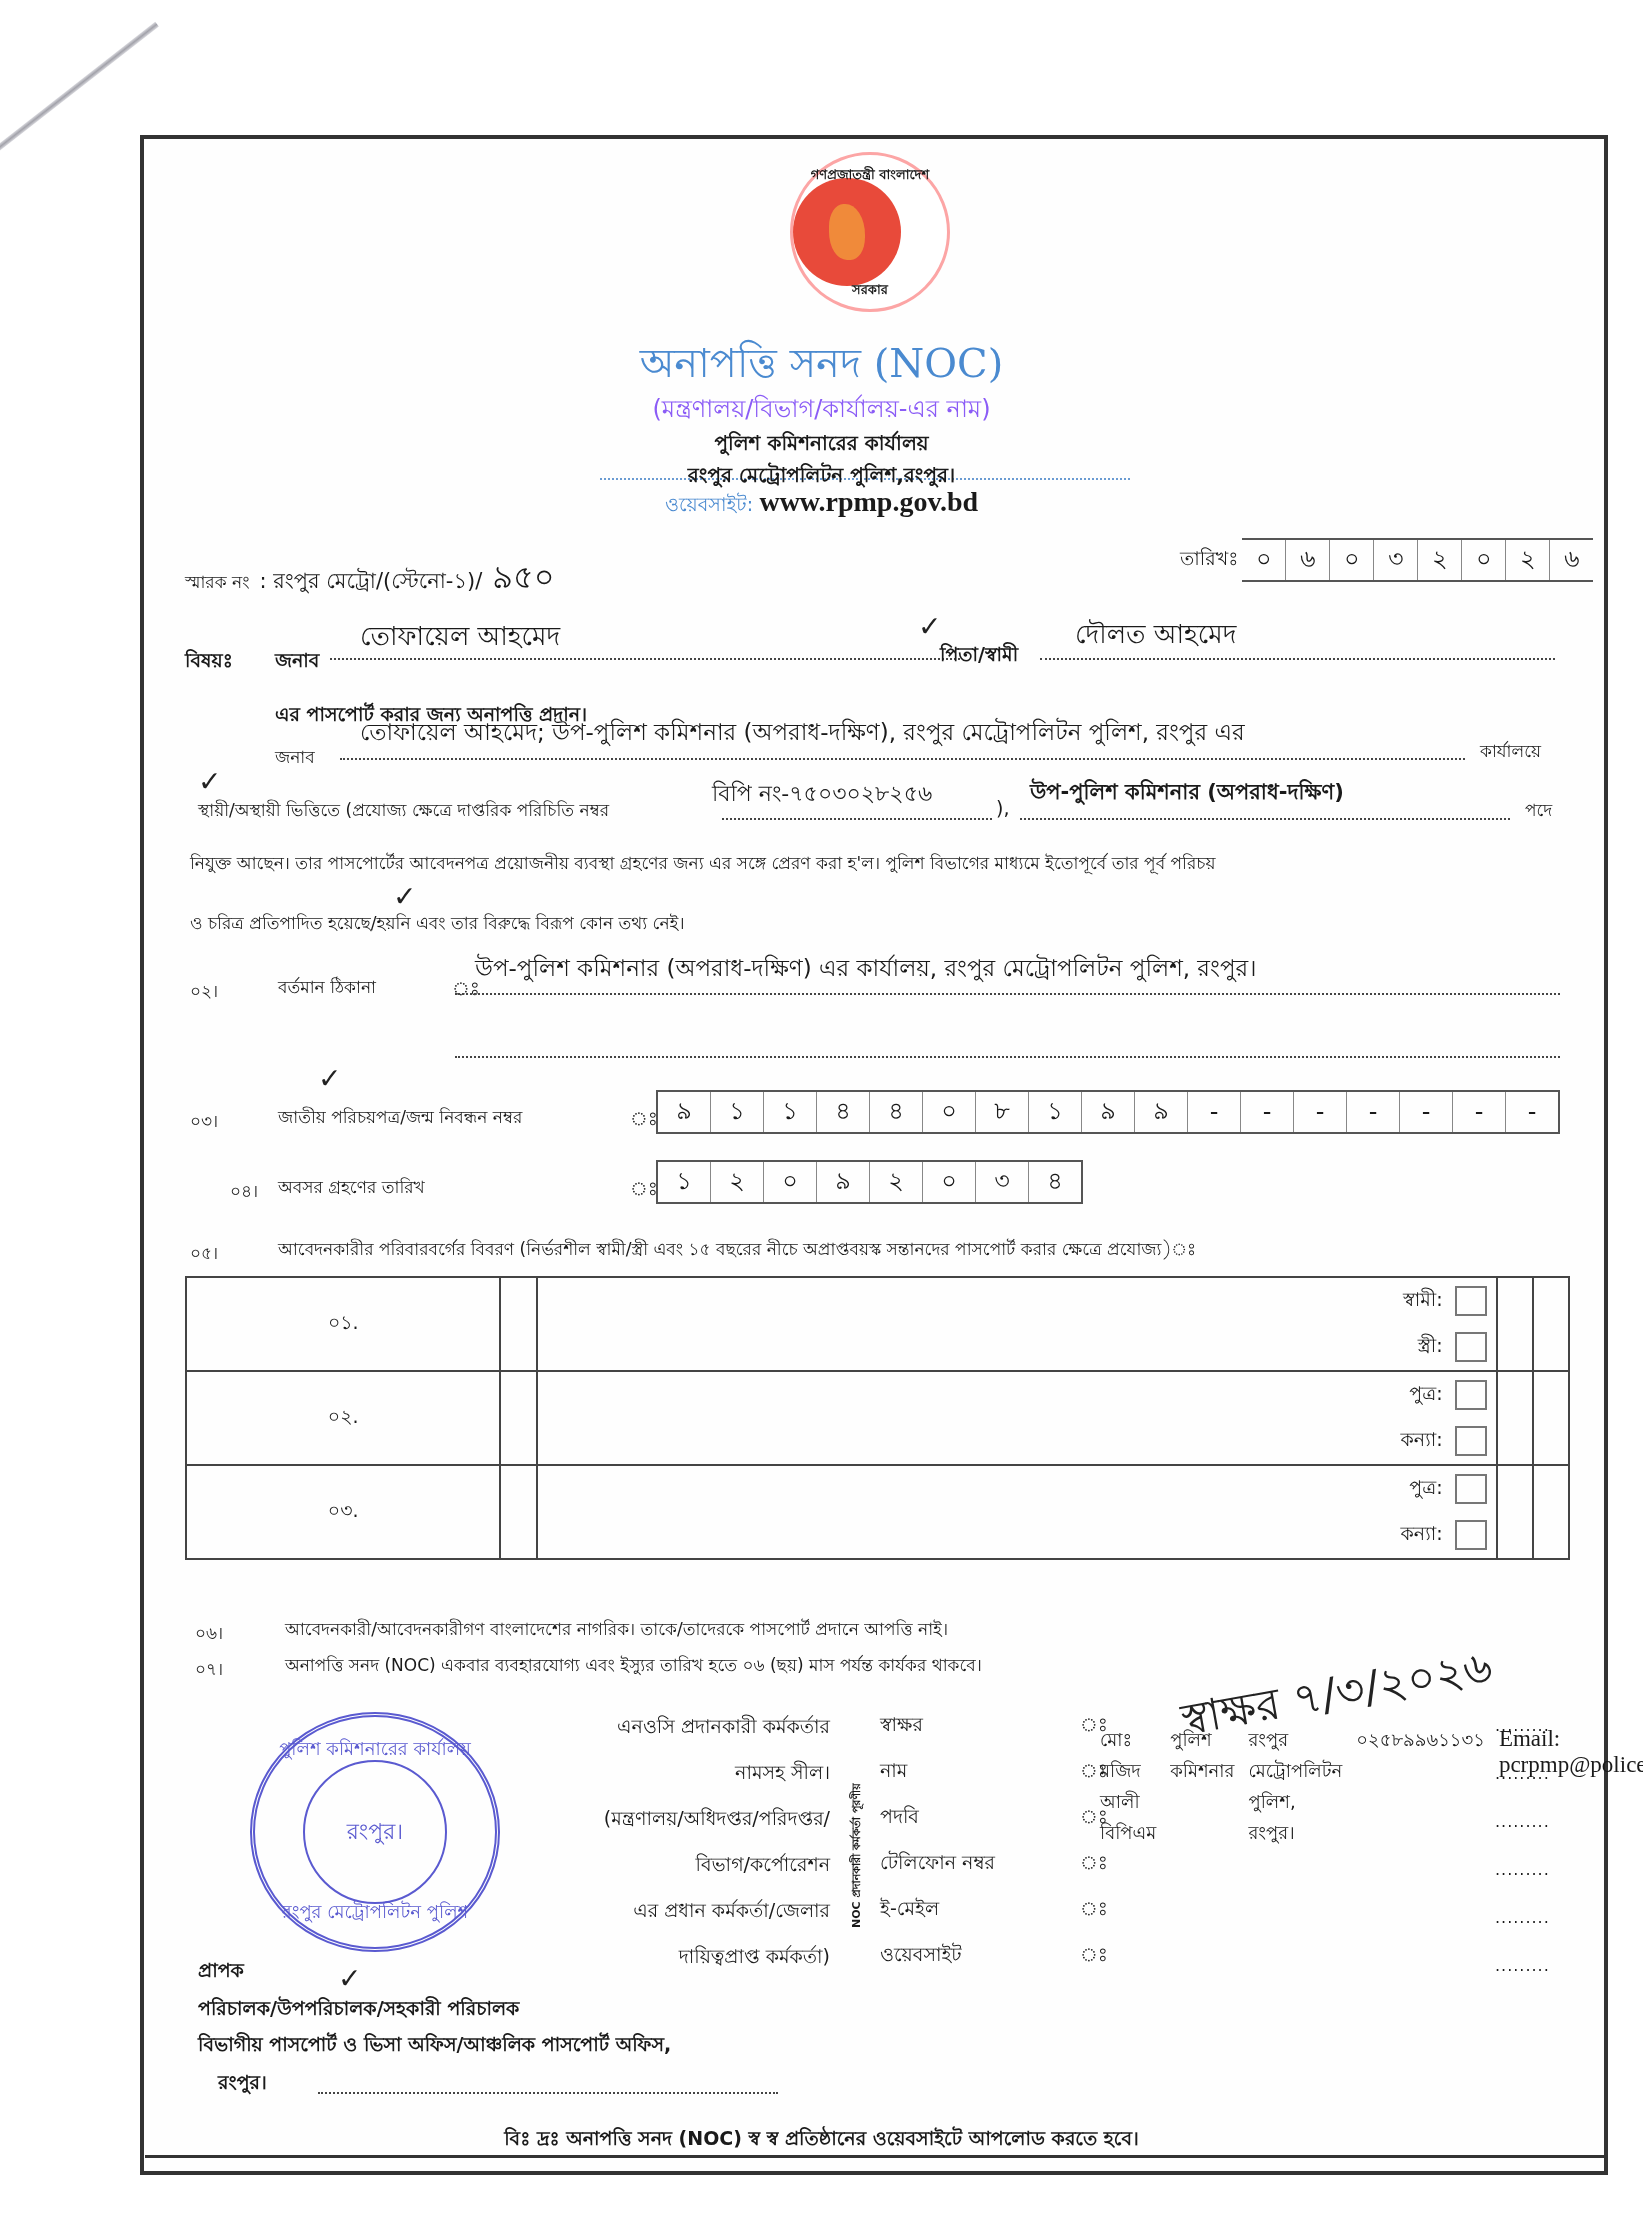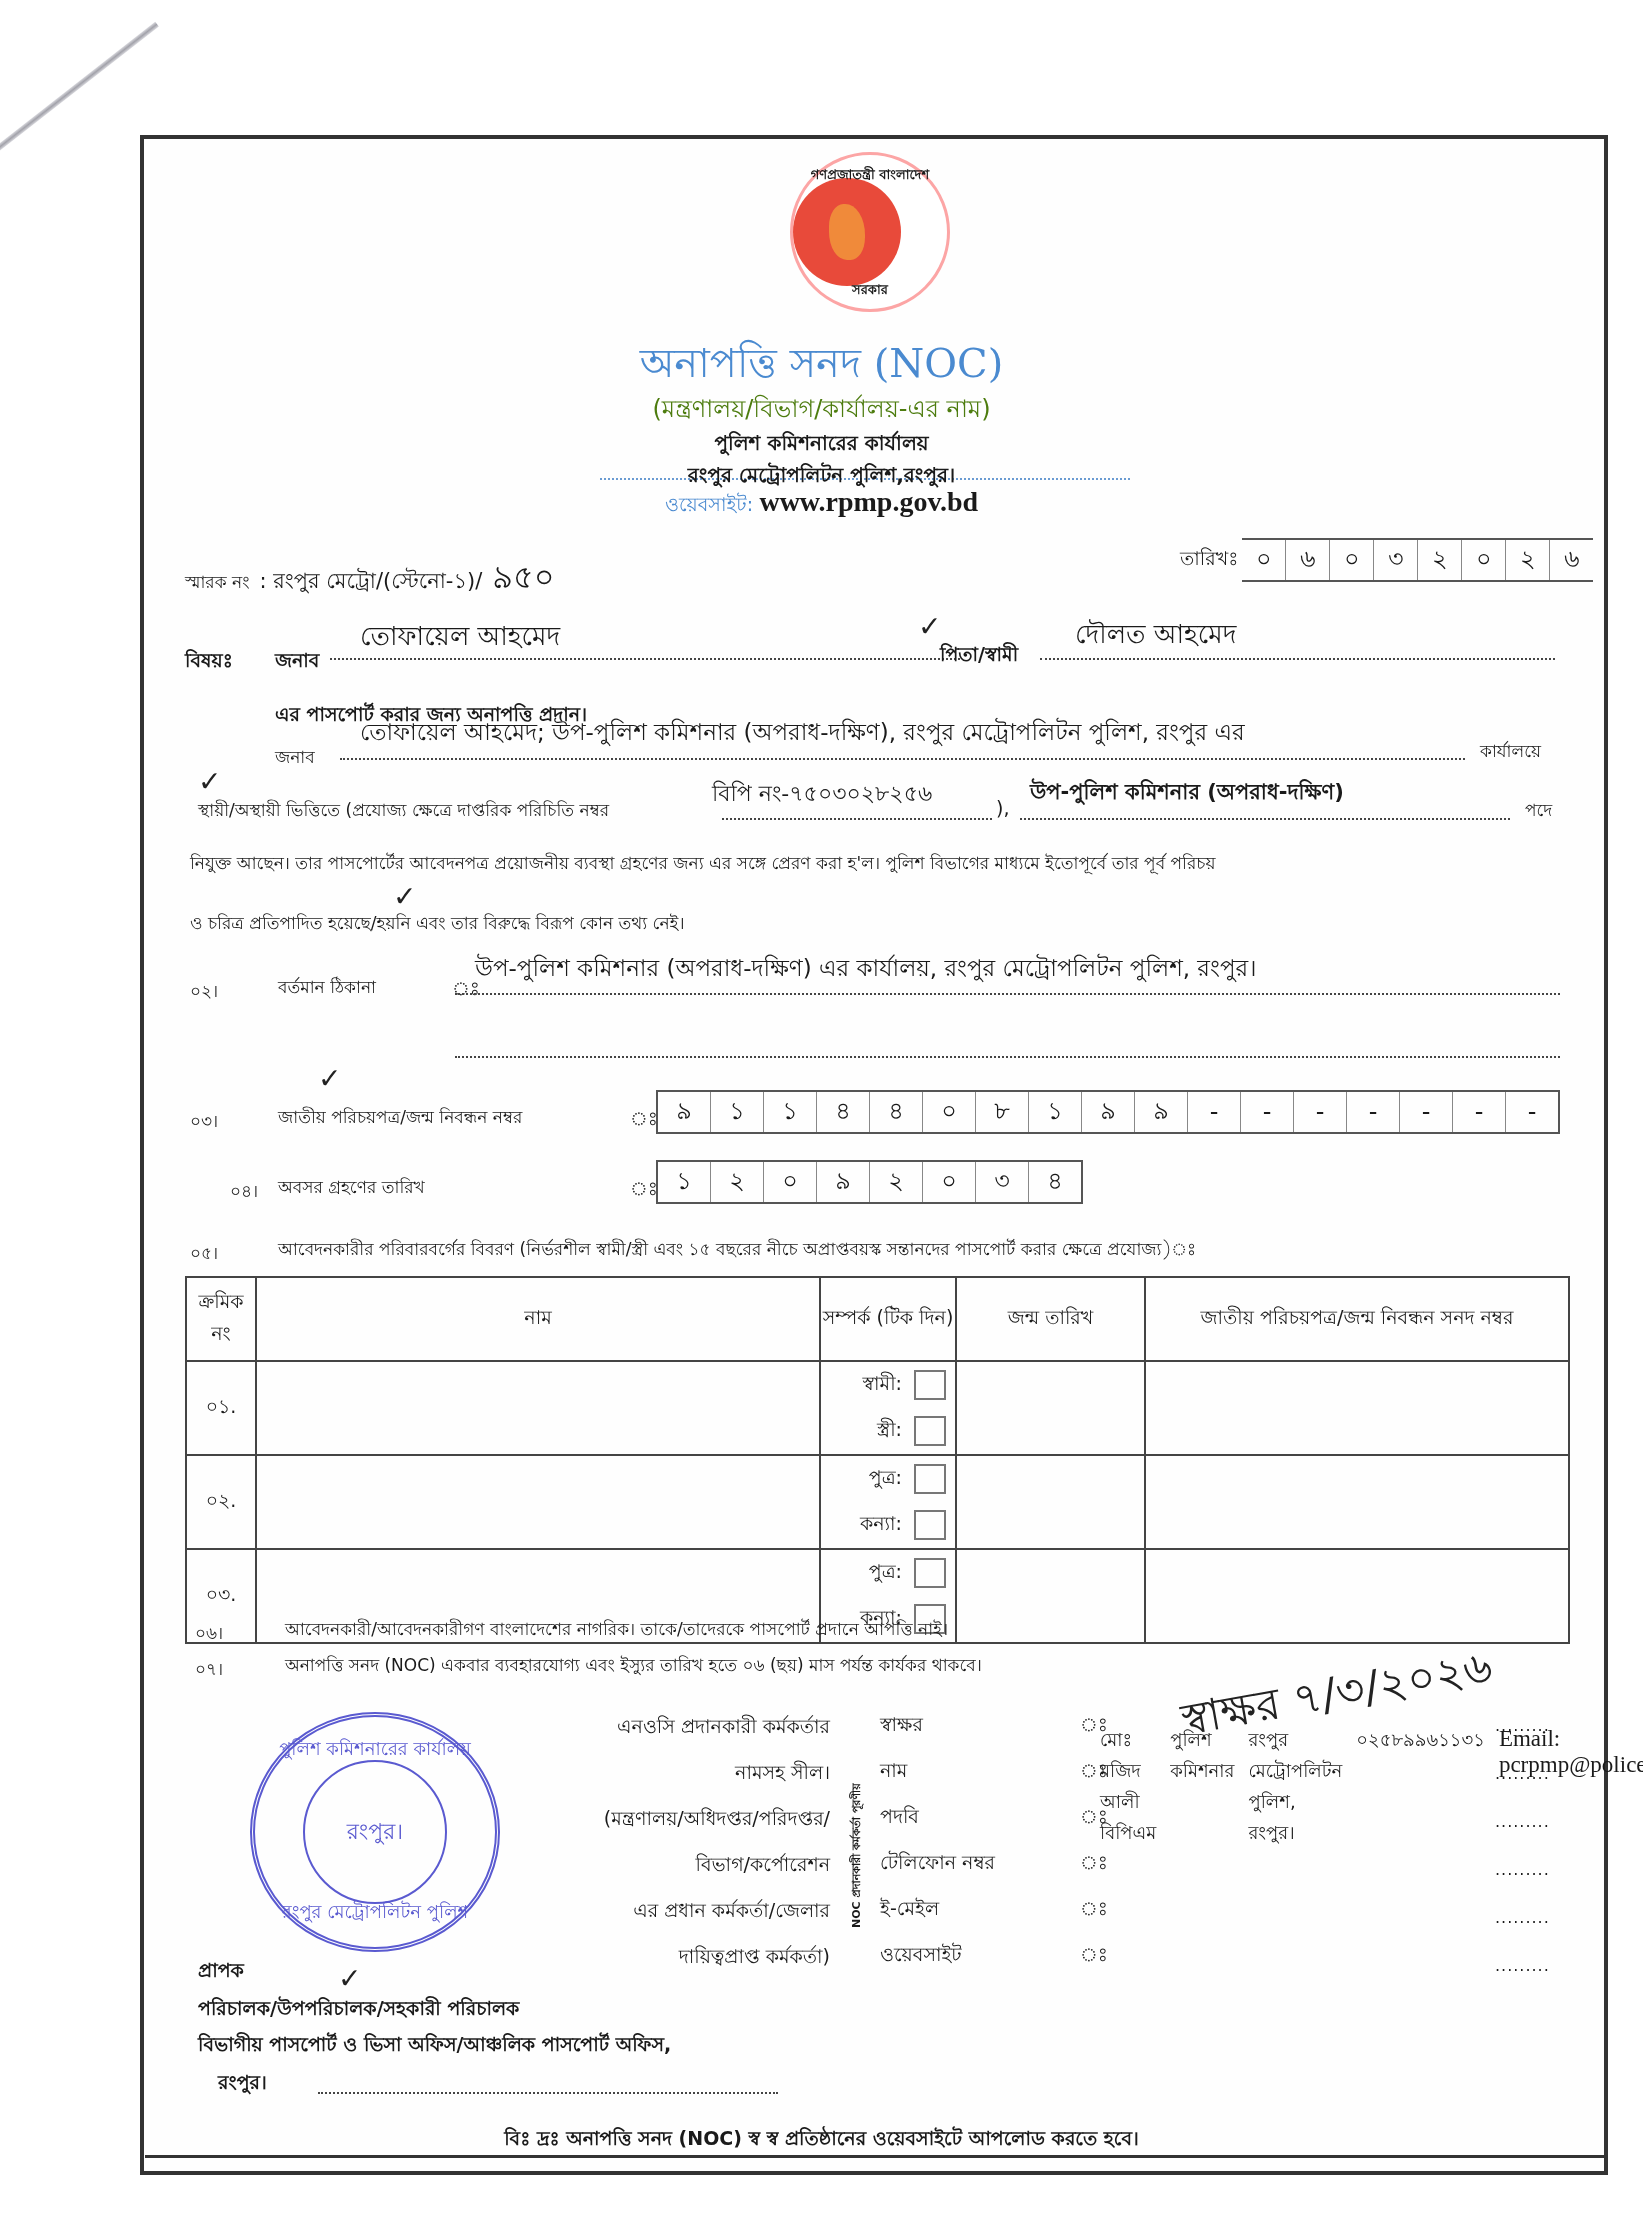--- a/index.html
+++ b/index.html
@@ -7,21 +7,21 @@
   .fold{position:absolute;left:-40px;top:175px;width:250px;height:6px;background:linear-gradient(#d0d0d6,#8a8a94,#d0d0d6);transform:rotate(-38deg);transform-origin:left center;opacity:.8;}
   .frame{position:absolute;left:140px;top:135px;width:1468px;height:2040px;border:4px solid #333;box-sizing:border-box;background:#fefefe;}
   .abs{position:absolute;}
   .emblem{left:790px;top:152px;width:160px;height:160px;border-radius:50%;border:3px solid #fca5a5;box-sizing:border-box;display:flex;align-items:center;background:#fff;}
   .emblem .disc{width:108px;height:108px;border-radius:50%;background:#e84a3a;display:flex;align-items:center;justify-content:center;}
   .emblem .map{width:36px;height:56px;background:#f08a3a;border-radius:40% 55% 40% 50%;}
   .emblem .ring-top{position:absolute;top:10px;left:0;right:0;text-align:center;font-size:13px;font-weight:bold;}
   .emblem .ring-bot{position:absolute;bottom:8px;left:0;right:0;text-align:center;font-size:13px;font-weight:bold;}
   .title{left:0;width:1643px;text-align:center;}
   .t-noc{top:332px;font-size:40px;color:#4a8ad0;font-family:"DejaVu Serif",serif;}
-  .t-sub{top:390px;font-size:24px;color:#4d7c0f;}
+  .t-sub{top:390px;font-size:24px;color:#8b5cf6;}
   .t-off{top:428px;font-size:20px;font-weight:bold;}
   .t-metro{top:460px;font-size:20px;font-weight:bold;}
   .dotline{border-bottom:2px dotted #6a9bd2;}
   .t-web{top:486px;font-size:20px;}
   .t-web .lbl{color:#4a8ad0;}
   .t-web .val{font-family:"Liberation Serif",serif;font-weight:bold;font-size:28px;}
   .lbl{font-size:19px;}
   .hw{font-size:26px;}
   .dots{border-bottom:2px dotted #444;}
   .boxes{display:flex;border:2px solid #555;}
@@ -161,27 +161,20 @@
   <span style="width:52px">০</span>
   <span style="width:52px">৩</span>
   <span style="width:52px">৪</span>
 </div>
 
 <div class="abs lbl" style="left:190px;top:1240px;font-size:17px;">০৫।</div>
 <div class="abs lbl" style="left:278px;top:1236px;font-size:17px;">আবেদনকারীর পরিবারবর্গের বিবরণ (নির্ভরশীল স্বামী/স্ত্রী এবং ১৫ বছরের নীচে অপ্রাপ্তবয়স্ক সন্তানদের পাসপোর্ট করার ক্ষেত্রে প্রযোজ্য)ঃ</div>
 
 <table class="fam">
   <tbody>
-      <tr>
-    <th style="width:66px">ক্রমিক নং</th>
-    <th style="width:560px">নাম</th>
-    <th style="width:132px">সম্পর্ক (টিক দিন)</th>
-    <th style="width:185px">জন্ম তারিখ</th>
-    <th>জাতীয় পরিচয়পত্র/জন্ম নিবন্ধন সনদ নম্বর</th>
-  </tr>
   <tr style="height:88px">
     <td>০১.</td>
     <td></td>
     <td>
       <div class="rel">
         <div>
               <span>স্বামী:</span>
               <span class="cb"></span>
             </div>
         <div>

